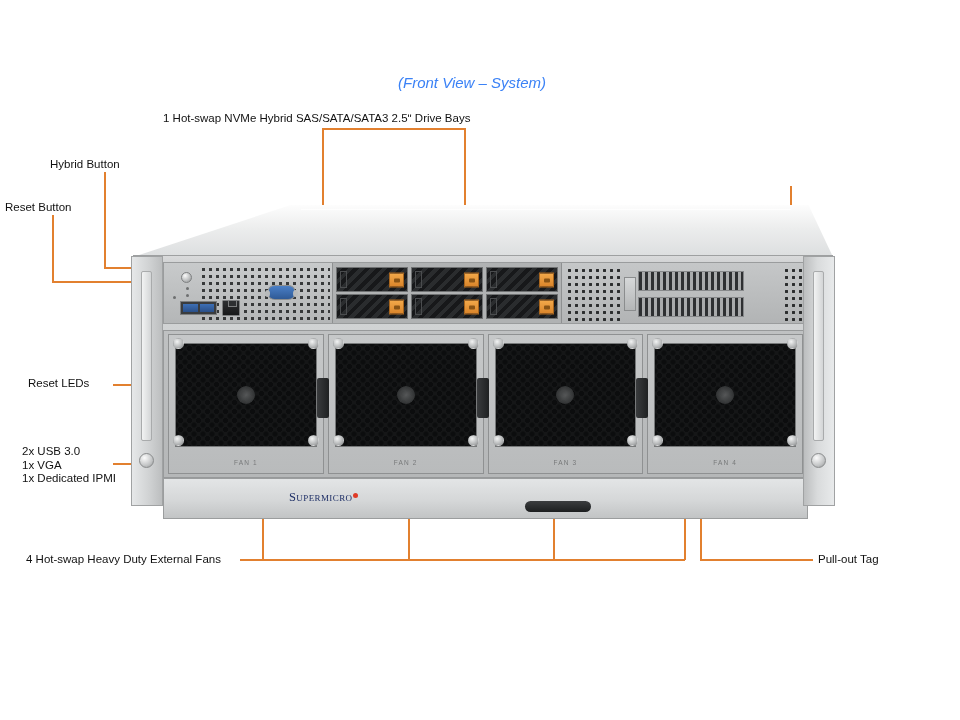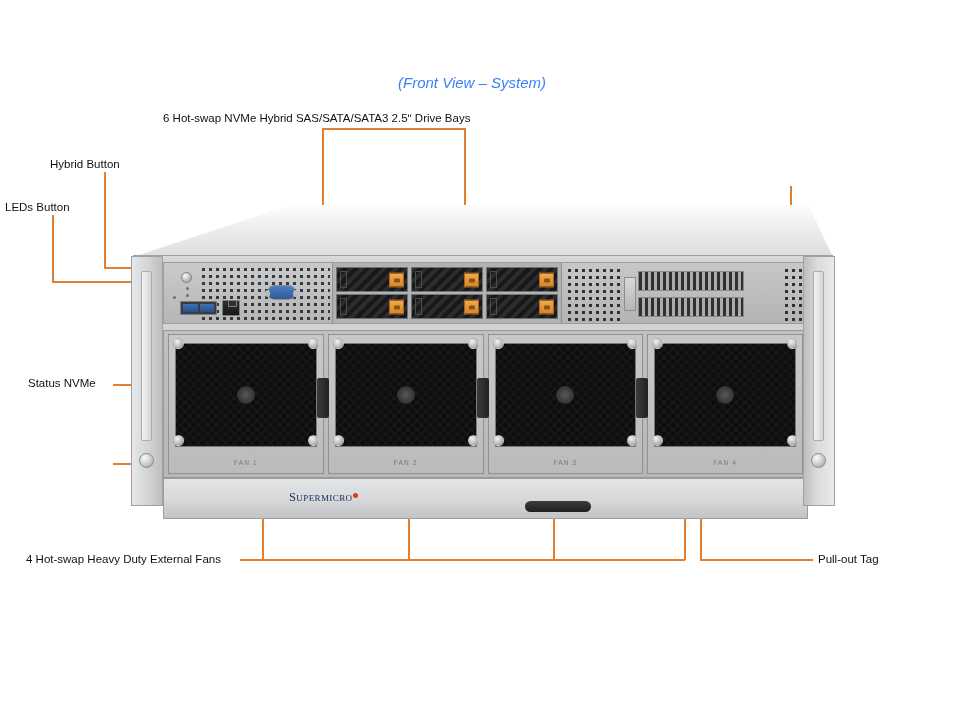--- a/index.html
+++ b/index.html
@@ -426,29 +426,34 @@
   }
   .ear .thumb.t1 { top: 196px; }
 </style>
 </head>
 <body>
 
 <div id="stage">
 
   <div class="title">(Front View – System)</div>
 
-  <div class="label" style="left:163px; top:112px;">6 Hot-swap NVMe Hybrid SAS/SATA/SATA3  2.5ʺ Drive Bays</div>
+  <div class="label" style="left:163px; top:112px;">1 Hot-swap NVMe Hybrid SAS/SATA/SATA3  2.5ʺ Drive Bays</div>
 
   <div class="label" style="left:50px; top:158px;">Hybrid Button</div>
 
-  <div class="label" style="left:5px; top:201px;">LEDs Button</div>
-
-
-  <div class="label" style="left:28px; top:377px;">Status NVMe</div>
-
+  <div class="label" style="left:5px; top:201px;">Reset Button</div>
+
+
+  <div class="label" style="left:28px; top:377px;">Reset LEDs</div>
+
+  <div class="label multi" style="left:22px; top:445px;">
+    <div>2x USB 3.0</div>
+    <div>1x VGA</div>
+    <div>1x Dedicated IPMI</div>
+  </div>
 
   <div class="label" style="left:26px; top:553px;">4 Hot-swap Heavy Duty External Fans</div>
 
   <div class="label" style="left:818px; top:553px;">Pull-out Tag</div>
 
   <div class="lead v" style="left:322px; top:128px; height:80px;"></div>
   <div class="lead h" style="left:322px; top:128px; width:143px;"></div>
   <div class="lead v" style="left:464px; top:128px; height:143px;"></div>
 
   <div class="lead v" style="left:104px; top:172px; height:96px;"></div>

